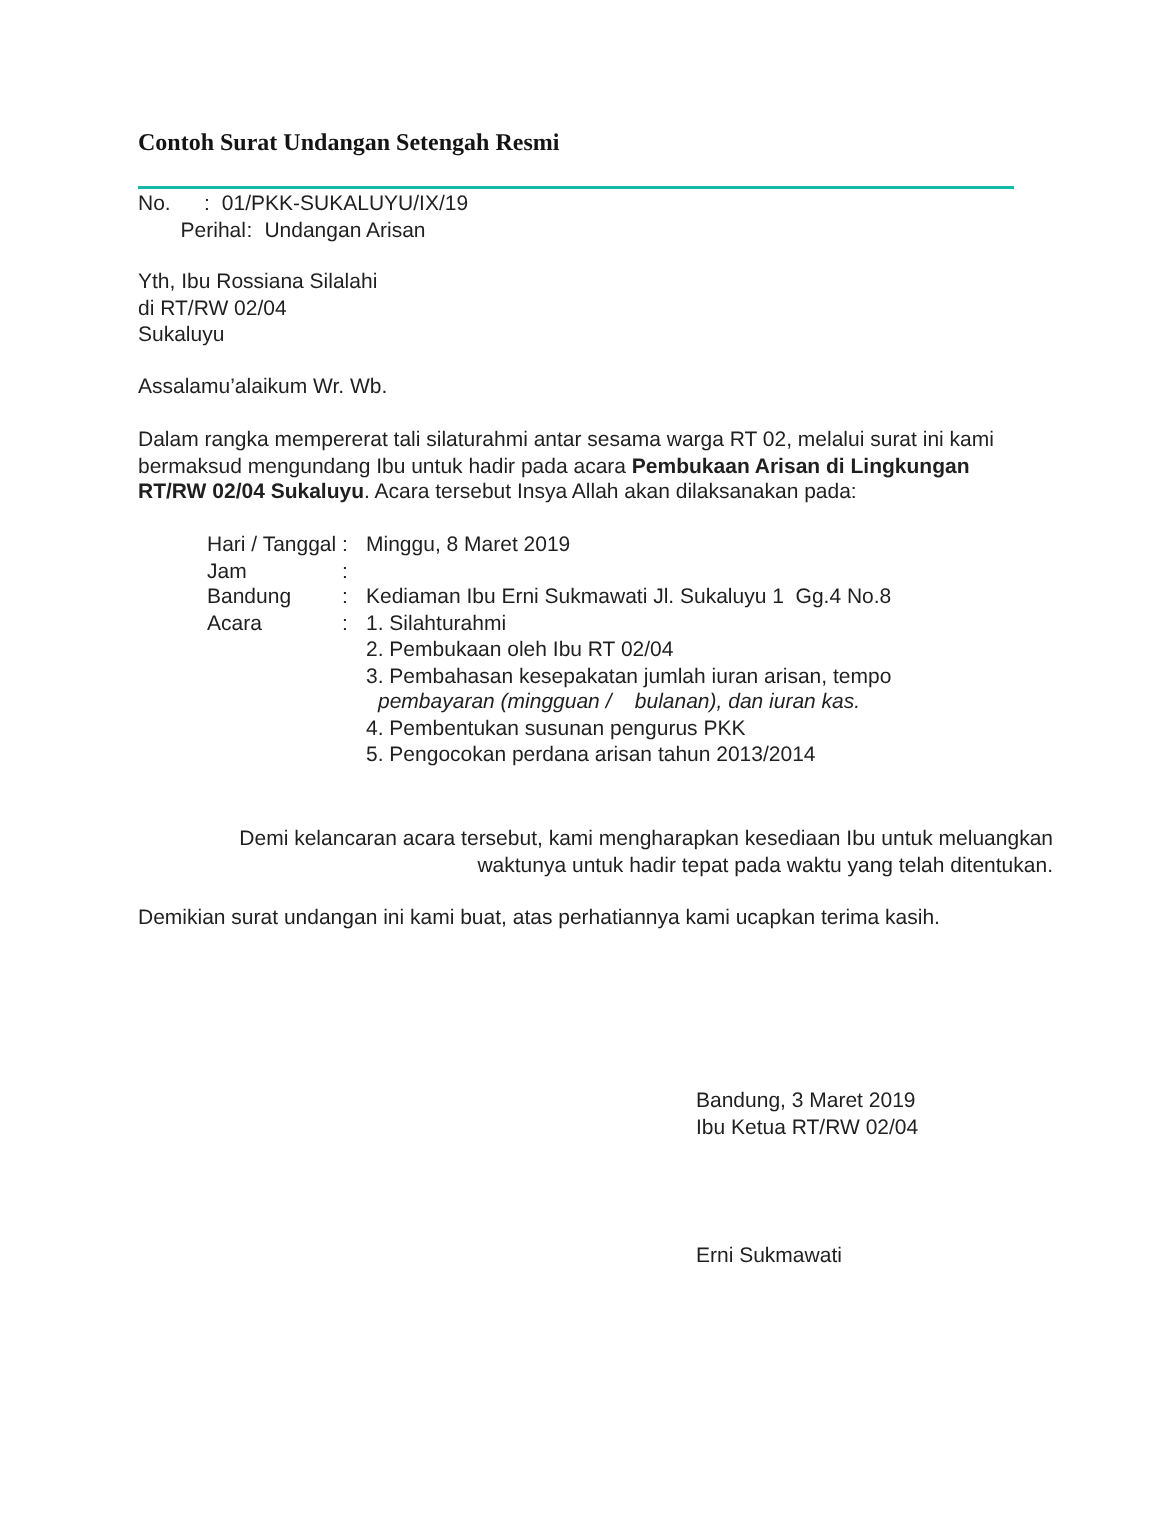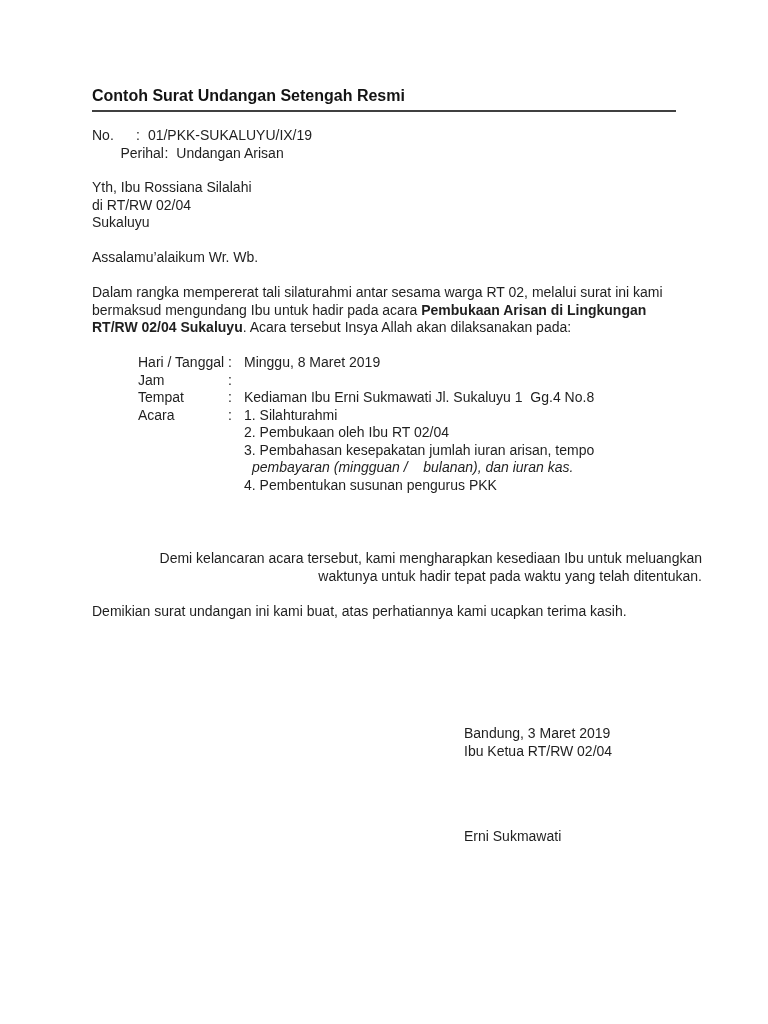--- a/index.html
+++ b/index.html
@@ -16,22 +16,23 @@
     font-family: "Liberation Sans", sans-serif;
     font-size: 14px;
     line-height: 17.5px;
     color: #1f1f1f;
   }
   .heading-wrap {
     position: absolute;
     left: 92px;
     top: 86px;
     width: 584px;
-    border-bottom: 2px solid #404040;
-    padding-bottom: 5px;
+    border-bottom: 2px solid #14b8a6;
+    padding-bottom: 19px;
+    font-family: Liberation Serif, serif;
   }
   .heading {
     margin: 0;
     font-size: 16px;
     line-height: 19px;
     font-weight: bold;
     color: #141414;
   }
   .meta {
     position: absolute;
@@ -130,33 +131,34 @@
     <div class="detail-row">
       <span class="dlabel">Hari / Tanggal</span>
       <span class="dcolon">:</span>
       <span class="dvalue">Minggu, 8 Maret 2019</span>
     </div>
     <div class="detail-row">
       <span class="dlabel">Jam</span>
       <span class="dcolon">:</span>
     </div>
     <div class="detail-row">
-      <span class="dlabel">Tempat</span>
+      <span class="dlabel">Bandung</span>
       <span class="dcolon">:</span>
       <span class="dvalue">Kediaman Ibu Erni Sukmawati Jl. Sukaluyu 1  Gg.4 No.8</span>
     </div>
     <div class="detail-row">
       <span class="dlabel">Acara</span>
       <span class="dcolon">:</span>
       <span class="dvalue">1. Silahturahmi</span>
     </div>
     <div class="agenda-line">2. Pembukaan oleh Ibu RT 02/04</div>
     <div class="agenda-line">3. Pembahasan kesepakatan jumlah iuran arisan, tempo</div>
     <div class="agenda-wrap-line">pembayaran (mingguan /    bulanan), dan iuran kas.</div>
     <div class="agenda-line">4. Pembentukan susunan pengurus PKK</div>
+    <div class="agenda-line">5. Pengocokan perdana arisan tahun 2013/2014</div>
   </div>
 
   <div class="closing1">
     <div>Demi kelancaran acara tersebut, kami mengharapkan kesediaan Ibu untuk meluangkan</div>
     <div>waktunya untuk hadir tepat pada waktu yang telah ditentukan.</div>
   </div>
 
   <div class="closing2">Demikian surat undangan ini kami buat, atas perhatiannya kami ucapkan terima kasih.</div>
 
   <div class="signature">

